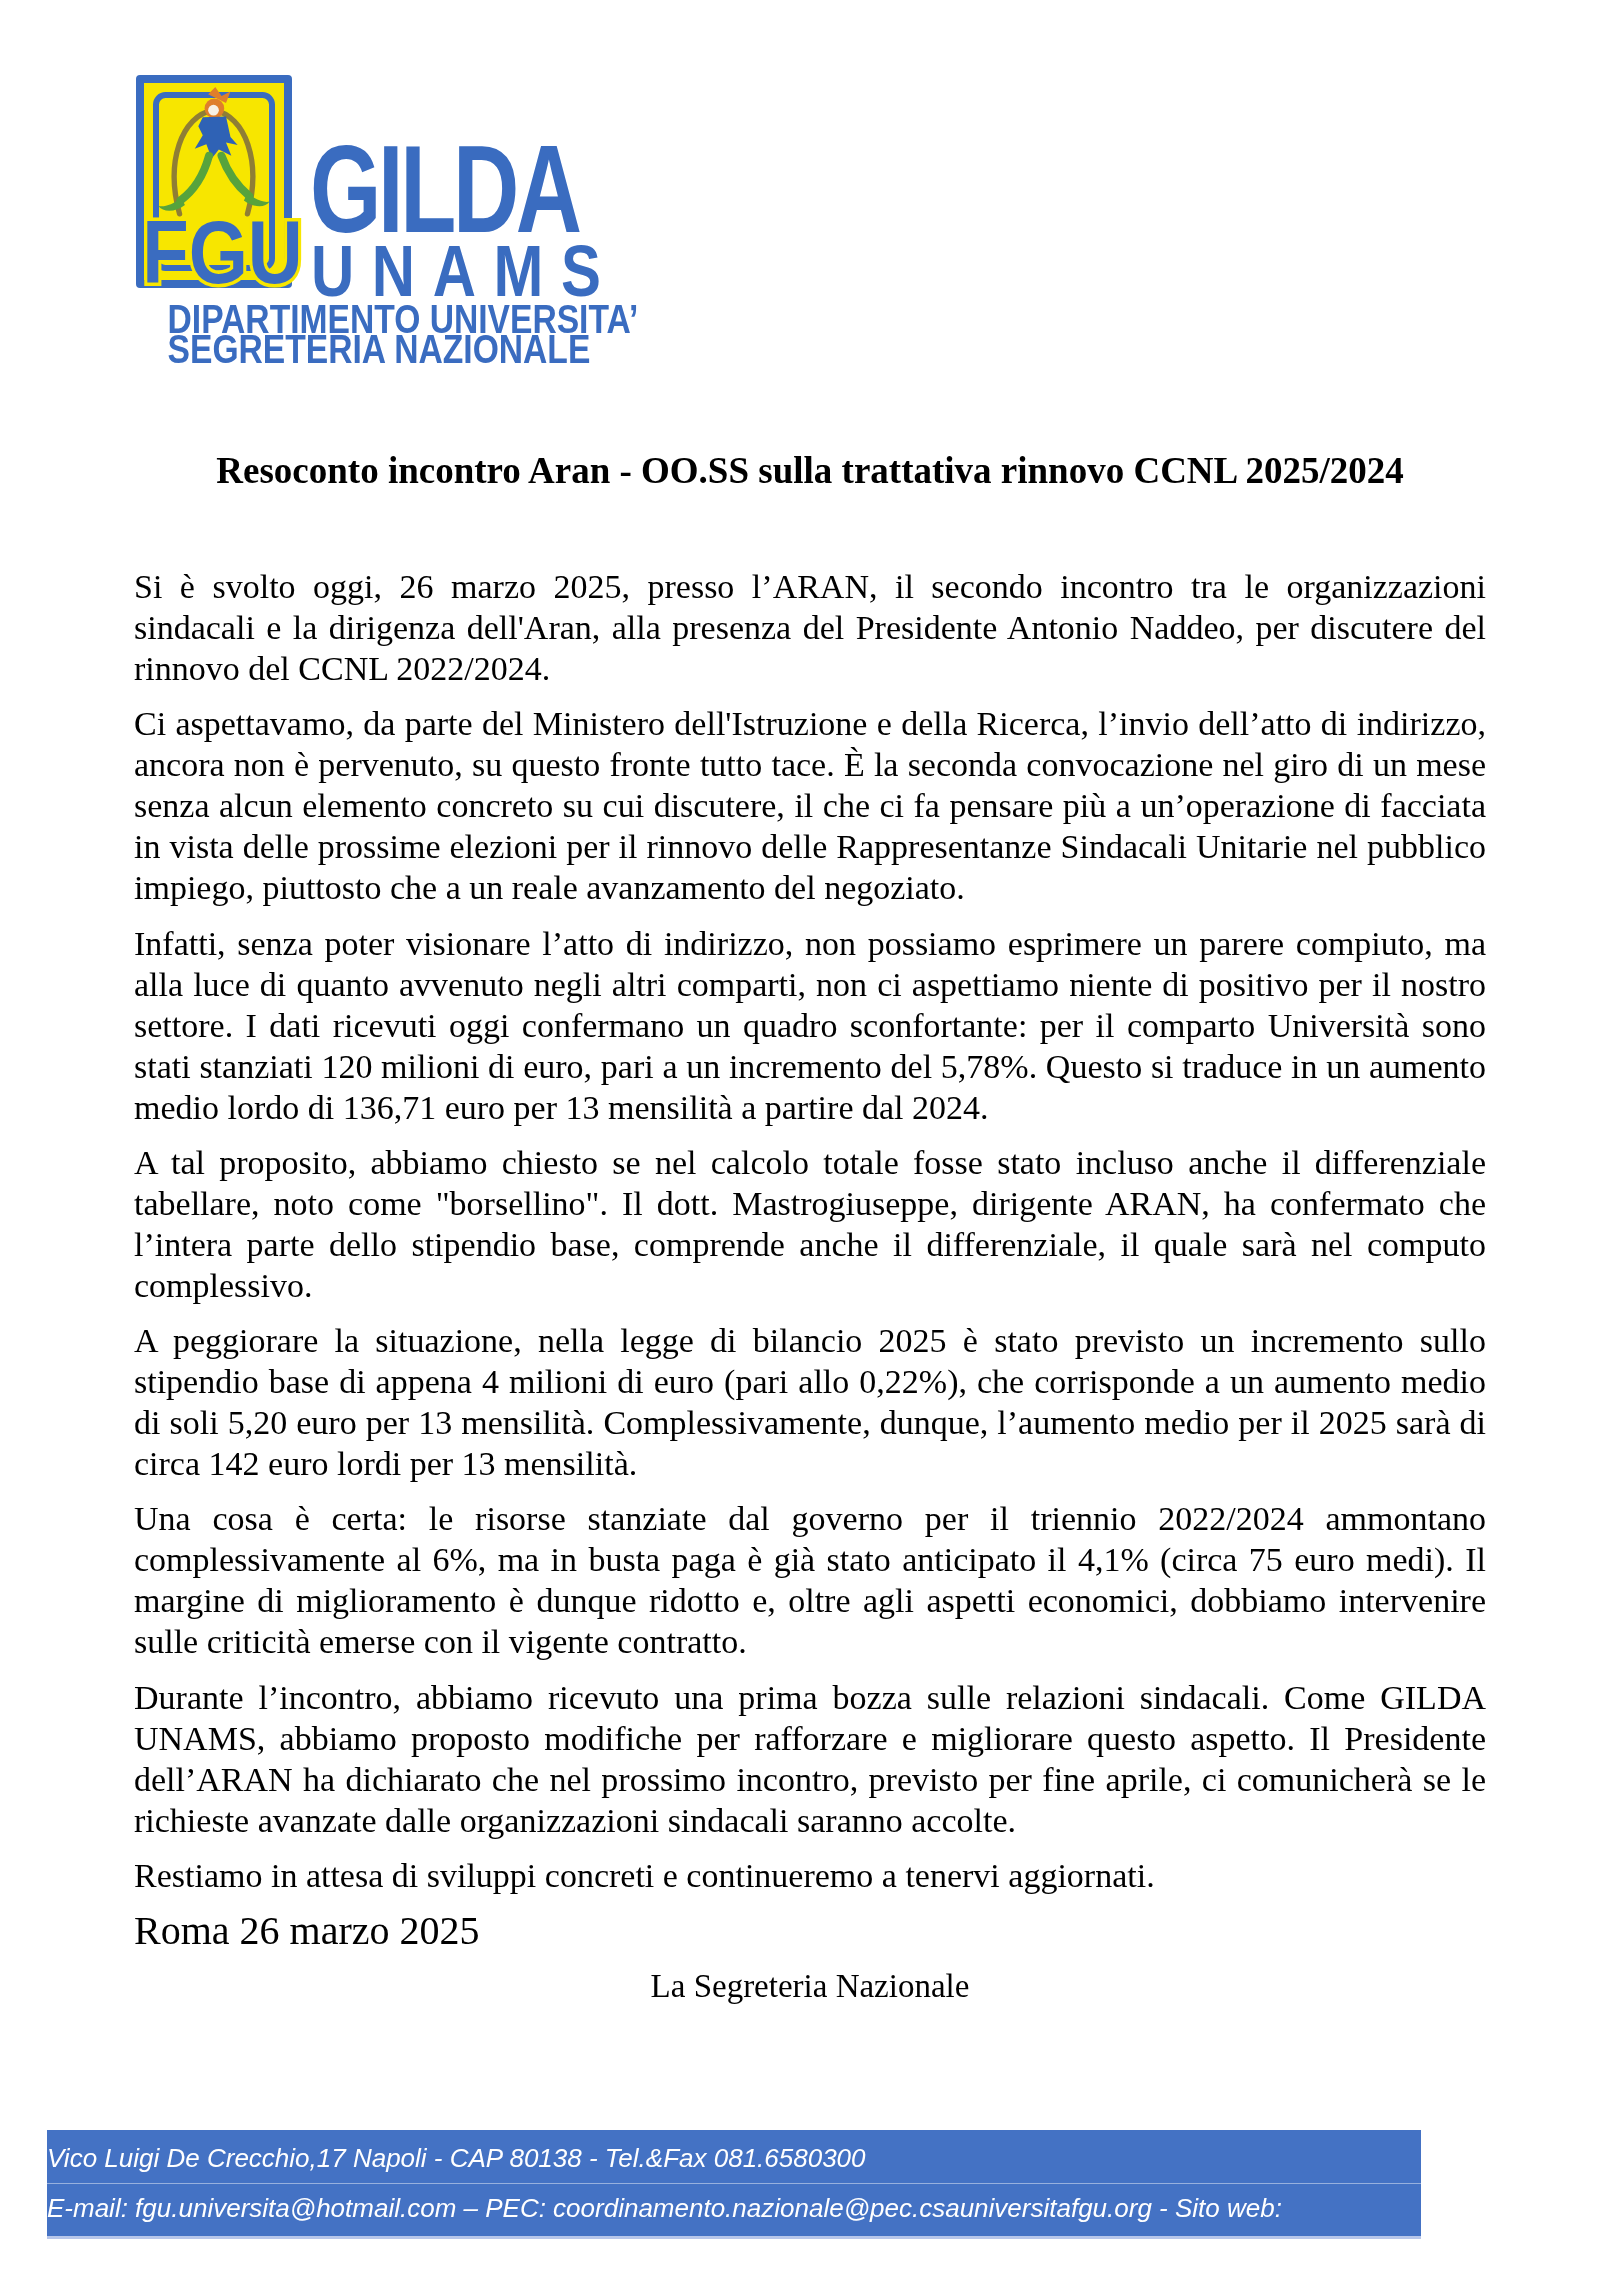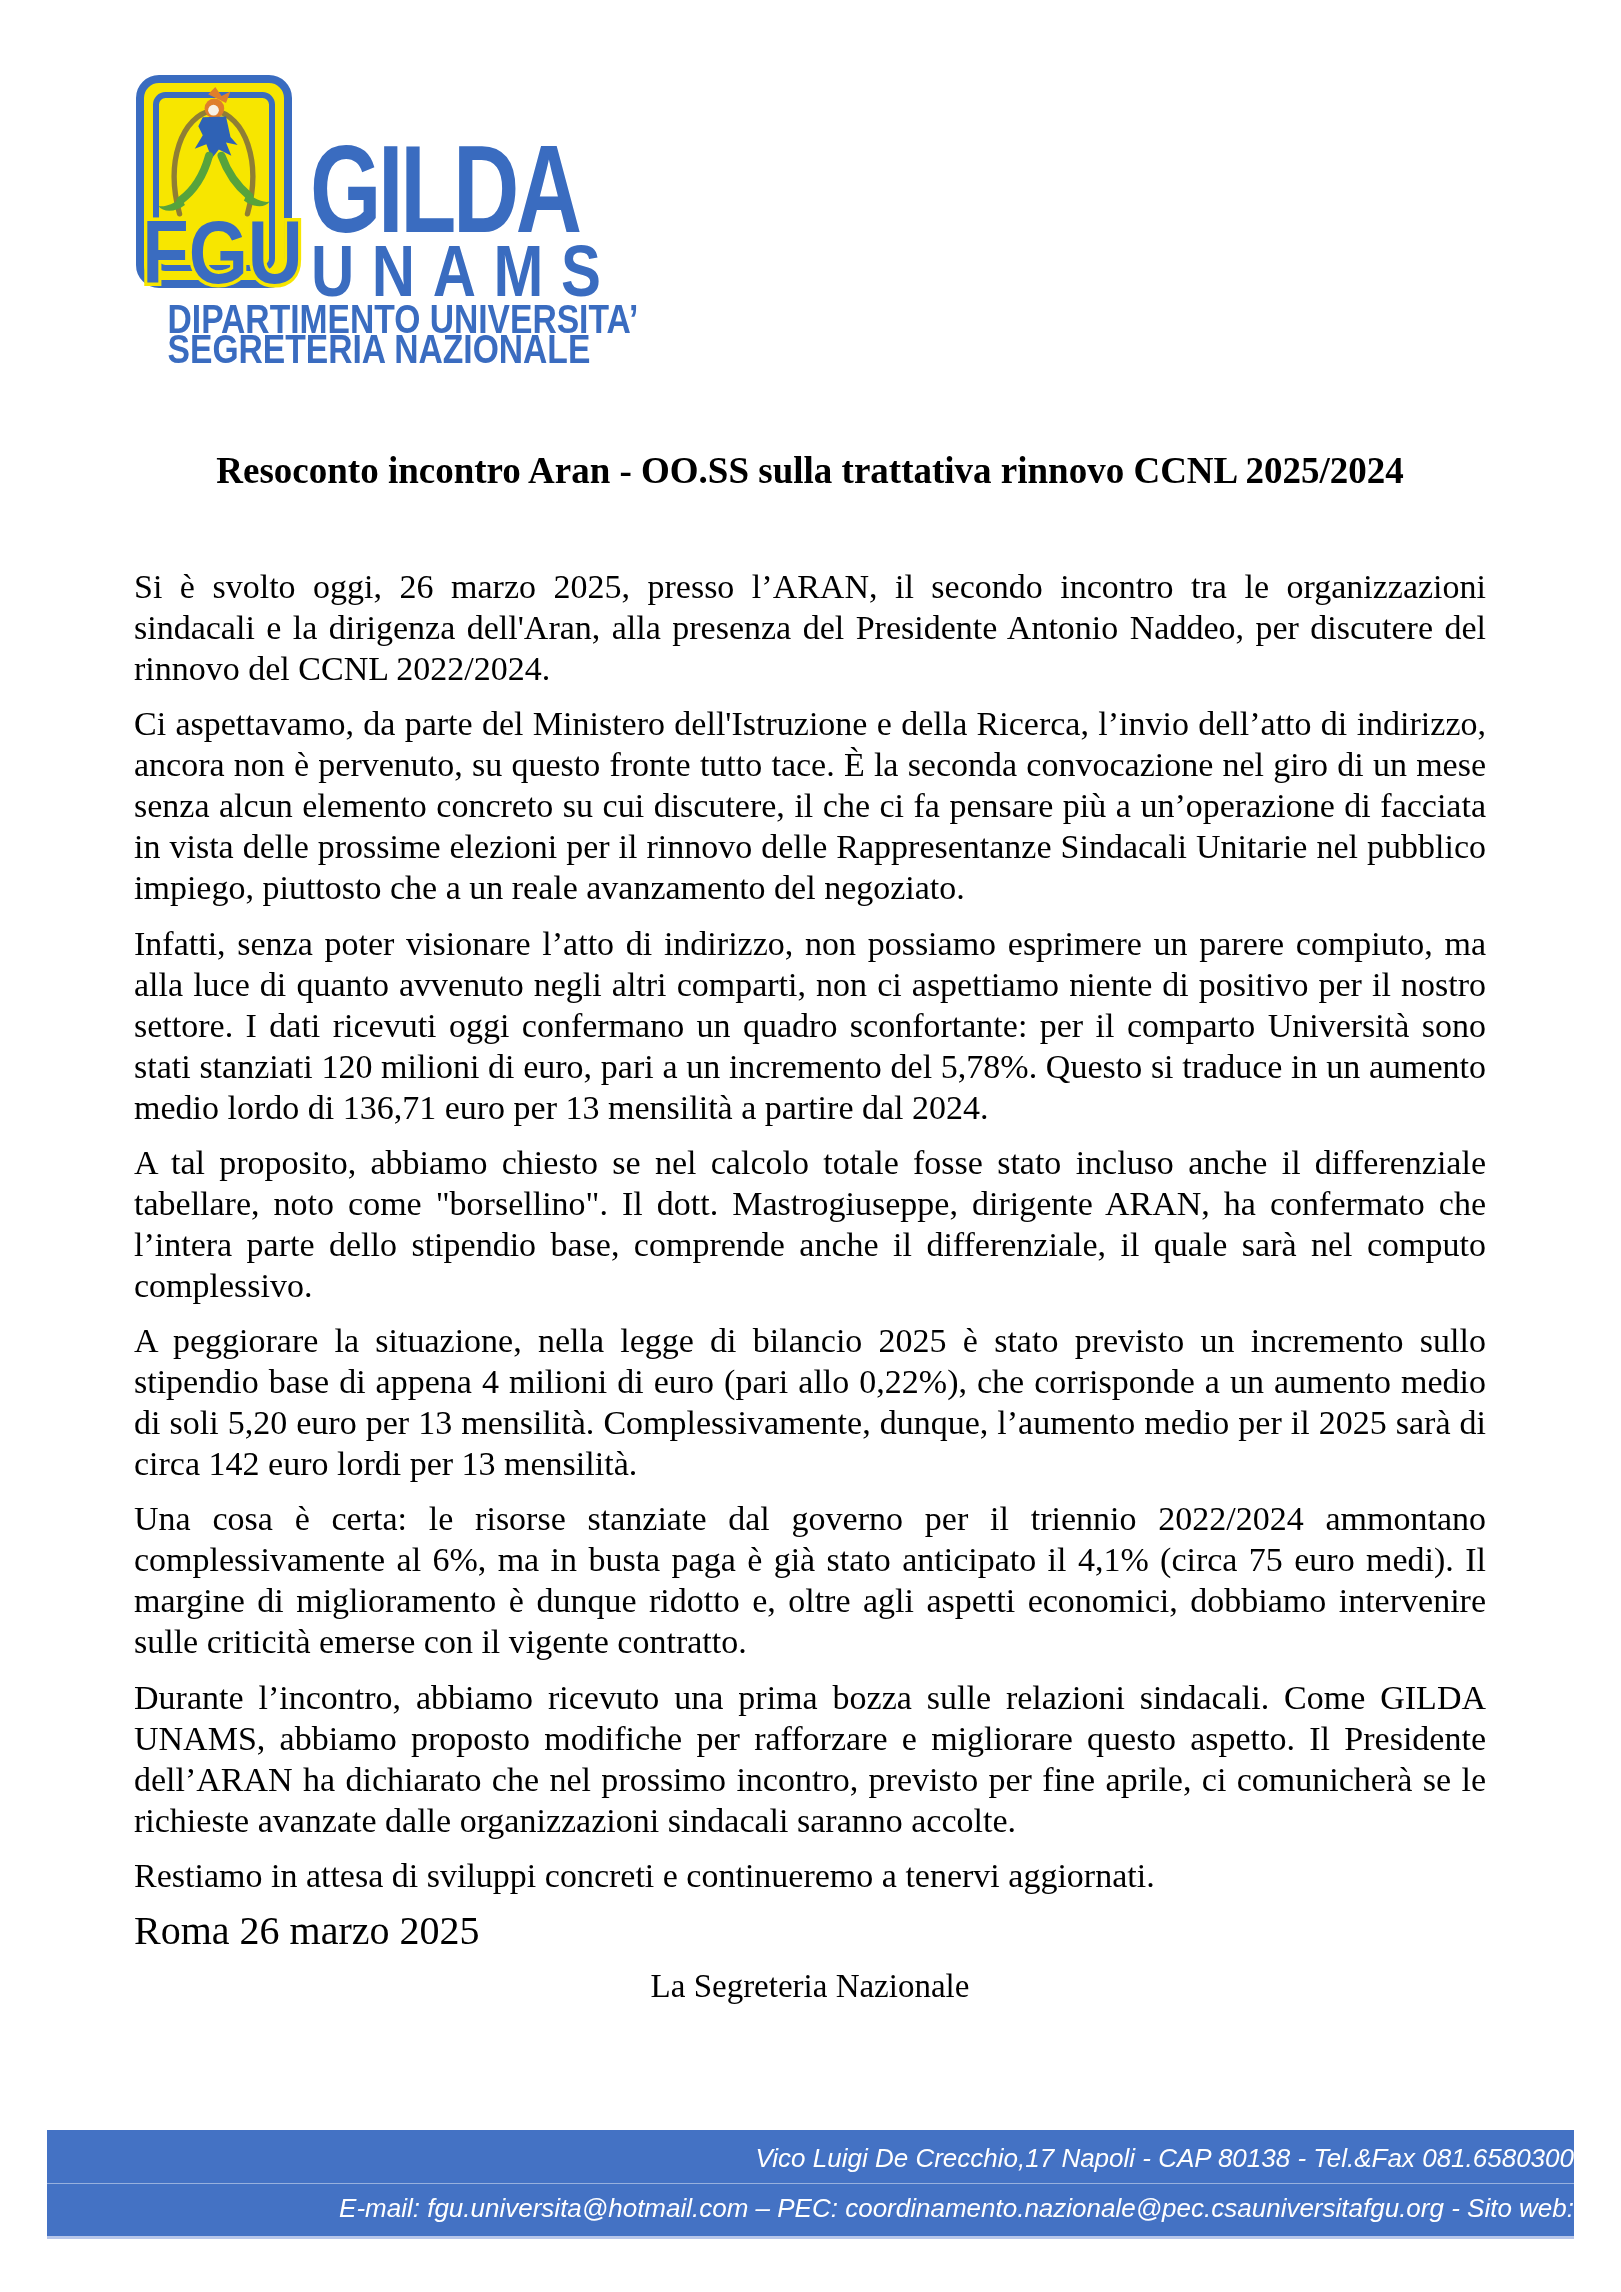--- a/index.html
+++ b/index.html
@@ -7,21 +7,21 @@
     position:relative; width:1621px; height:2293px;
     background:#ffffff; overflow:hidden;
     font-family:"Liberation Serif","DejaVu Serif",serif;
     color:#000;
   }
 
   
   .logo-block { position:absolute; left:134px; top:75px; width:573px; height:296px; }
   .badge {
     position:absolute; left:1.8px; top:0; width:140px; height:197px;
-    background:#f7e600; border:8px solid #3a6cc0; border-radius:23px;
+    background:#f7e600; border:8px solid #3a6cc0; border-radius:4px;
   }
   .badge-frame {
     position:absolute; left:9px; right:9px; top:9px; bottom:9px;
     border:6.3px solid #3a6cc0; border-radius:12.5px;
   }
   .jester { position:absolute; left:5.4px; top:3.6px; }
   .fgu-svg { position:absolute; left:-10.7px; bottom:-23px; }
 
   .gilda {
     position:absolute; left:176px; top:52px;
@@ -61,24 +61,24 @@
     margin:0 0 14.3px 0; font-size:34px; line-height:41px;
     text-align:justify;
   }
   p.dateline { margin:0; font-size:40px; line-height:41px; text-align:left; }
   p.signature {
     margin:14.3px 0 0 0; font-size:33px; line-height:41px; text-align:center;
   }
 
   
   .footer {
-    position:absolute; left:47px; top:2130px; width:1527px; height:106px;
+    position:absolute; left:47px; top:2130px; width:1374px; height:106px;
     background:#4472c4; border-bottom:3.6px solid #b7c6ea;
     font-family:"Liberation Sans","DejaVu Sans",sans-serif;
-    font-style:italic; color:#ffffff; text-align:right;
+    font-style:italic; color:#ffffff; text-align:left;
   }
   .footer-row1 {
     height:49px; line-height:49px; font-size:26px;
     border-bottom:1.8px solid rgba(255,255,255,0.45);
     padding-top:3.6px; box-sizing:content-box;
   }
   .footer-row2 { height:49px; line-height:49px; font-size:26px; }
 </style>
 </head>
 <body>

